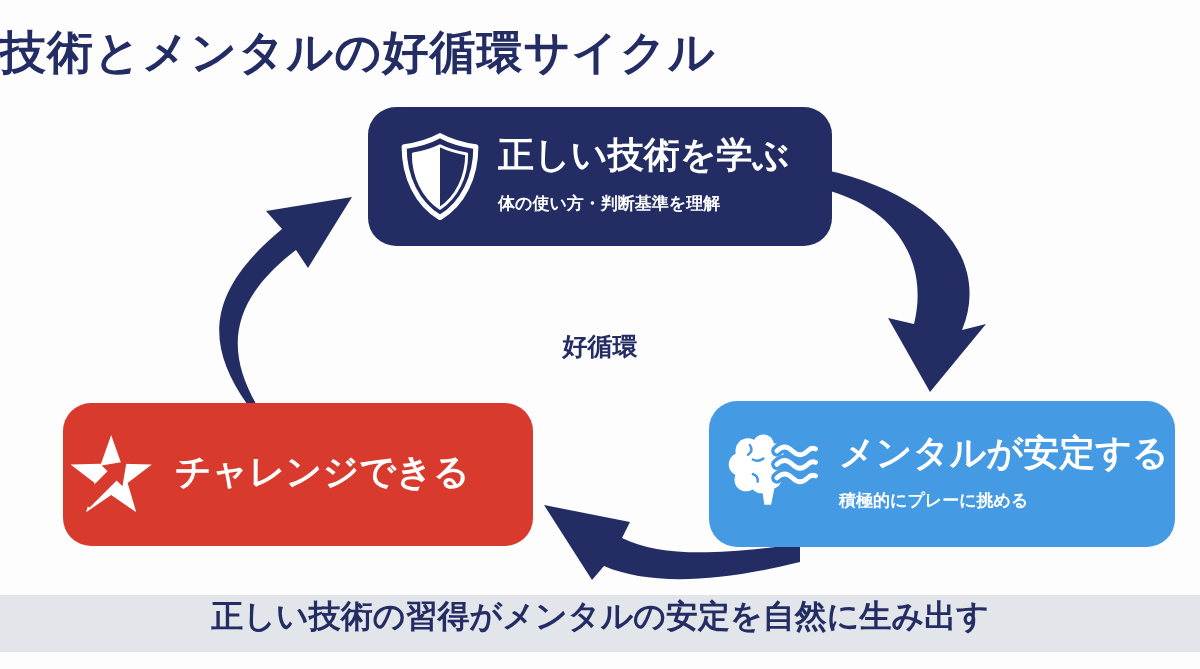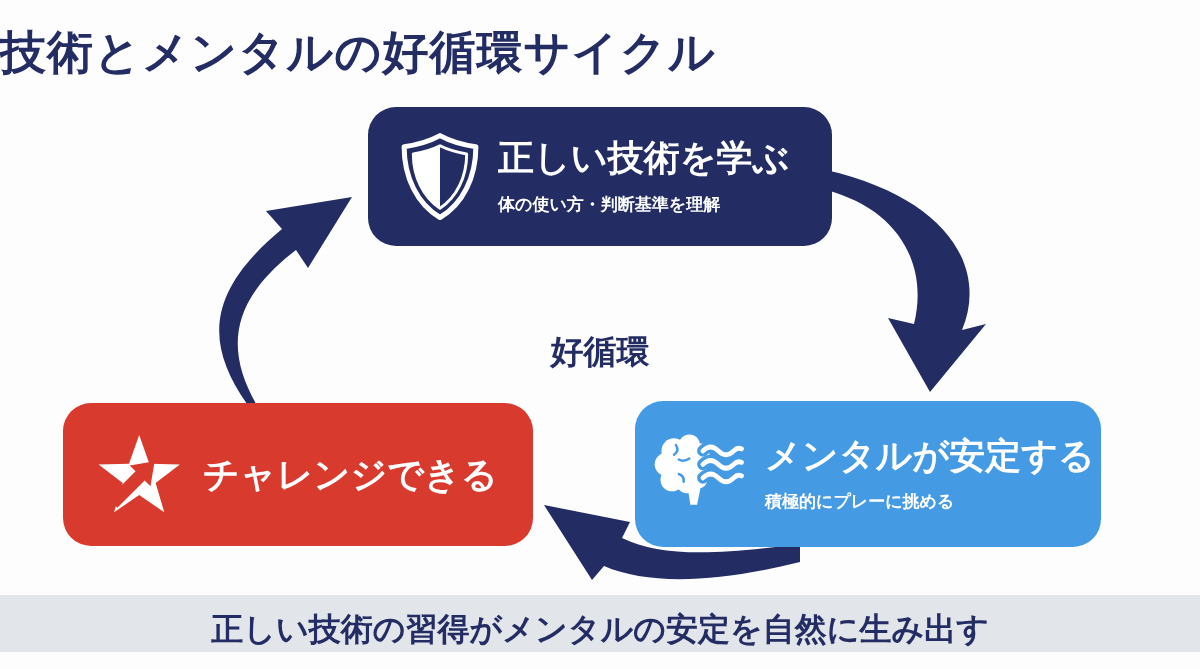--- a/index.html
+++ b/index.html
@@ -12,34 +12,34 @@
     position:absolute; left:0; top:22px; width:1200px; text-align:left;
     font-size:46px; font-weight:800; letter-spacing:1px; color:var(--navy,#232d64);
   }
   .arrows-svg { position:absolute; left:0; top:0; width:1200px; height:669px; pointer-events:none; }
   .arrows-svg path { fill:var(--navy,#232d64); }
   .node {
     position:absolute; display:flex; align-items:center;
     border-radius:28px; color:#fff; box-sizing:border-box;
   }
   .node-technique { left:368px; top:107px; width:464px; height:139px; background:var(--navy,#232d64); padding-left:26px; }
-  .node-mental    { left:635px; top:401px; width:466px; height:146px; background:var(--blue,#459ae4); padding-left:12px; }
-  .node-challenge { left:63px;  top:403px; width:470px; height:143px; background:var(--red,#d93a2e);  padding-left:28px; }
+  .node-mental    { left:709px; top:401px; width:466px; height:146px; background:var(--blue,#459ae4); padding-left:12px; }
+  .node-challenge { left:63px;  top:403px; width:470px; height:143px; background:var(--red,#d93a2e);  }
   .node .icon-wrap { flex:0 0 auto; display:flex; align-items:center; justify-content:center; margin-right:12px; }
-  .node .txt { display:flex; flex-direction:column; gap:19px; }
+  .node .txt { display:flex; flex-direction:column; gap:19px;font-family:Liberation Mono, monospace; }
   .node-title { font-size:36px; font-weight:800; line-height:1.05; white-space:nowrap; }
   .node-sub   { font-size:17px; font-weight:700; line-height:1.05; white-space:nowrap; }
   .center-label {
     position:absolute; left:0; top:330px; width:1200px; text-align:center;
-    font-size:33px; font-weight:800; color:var(--navy,#232d64);
+    font-size:25px; font-weight:800; color:var(--navy,#232d64);
   }
   .footer-band {
     position:absolute; left:0; top:595px; width:1200px; height:57px;
     background:var(--footer_bg,#e2e5e9);
-    display:flex; align-items:flex-end; justify-content:center;
+    display:flex; align-items:flex-start; justify-content:center;
   }
   .footer-text { font-size:32px; font-weight:800; color:var(--navy,#232d64); }
 </style>
 </head>
 <body>
 
 <div class="stage">
 
   <div class="main-title">技術とメンタルの好循環サイクル</div>
 

